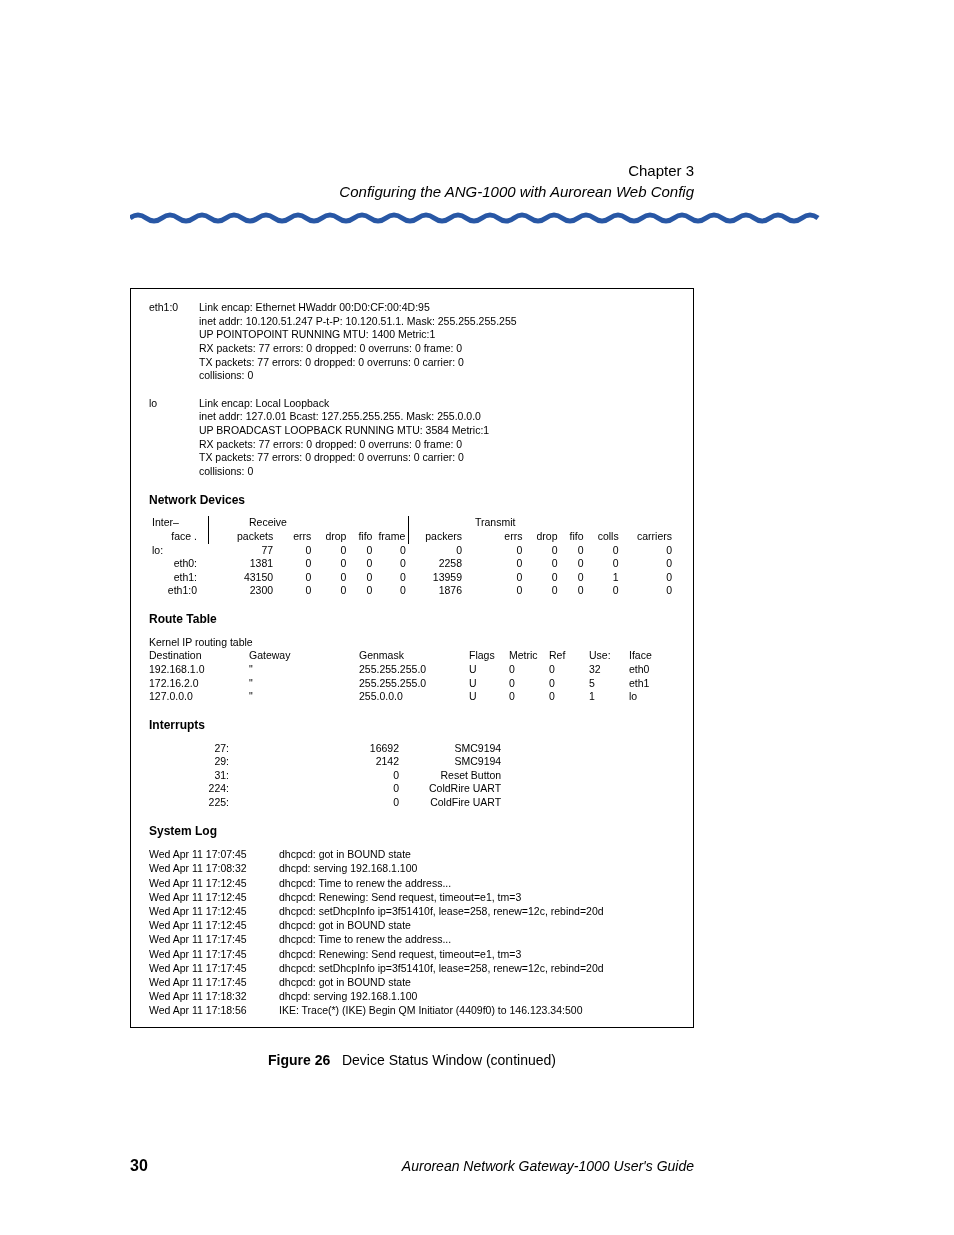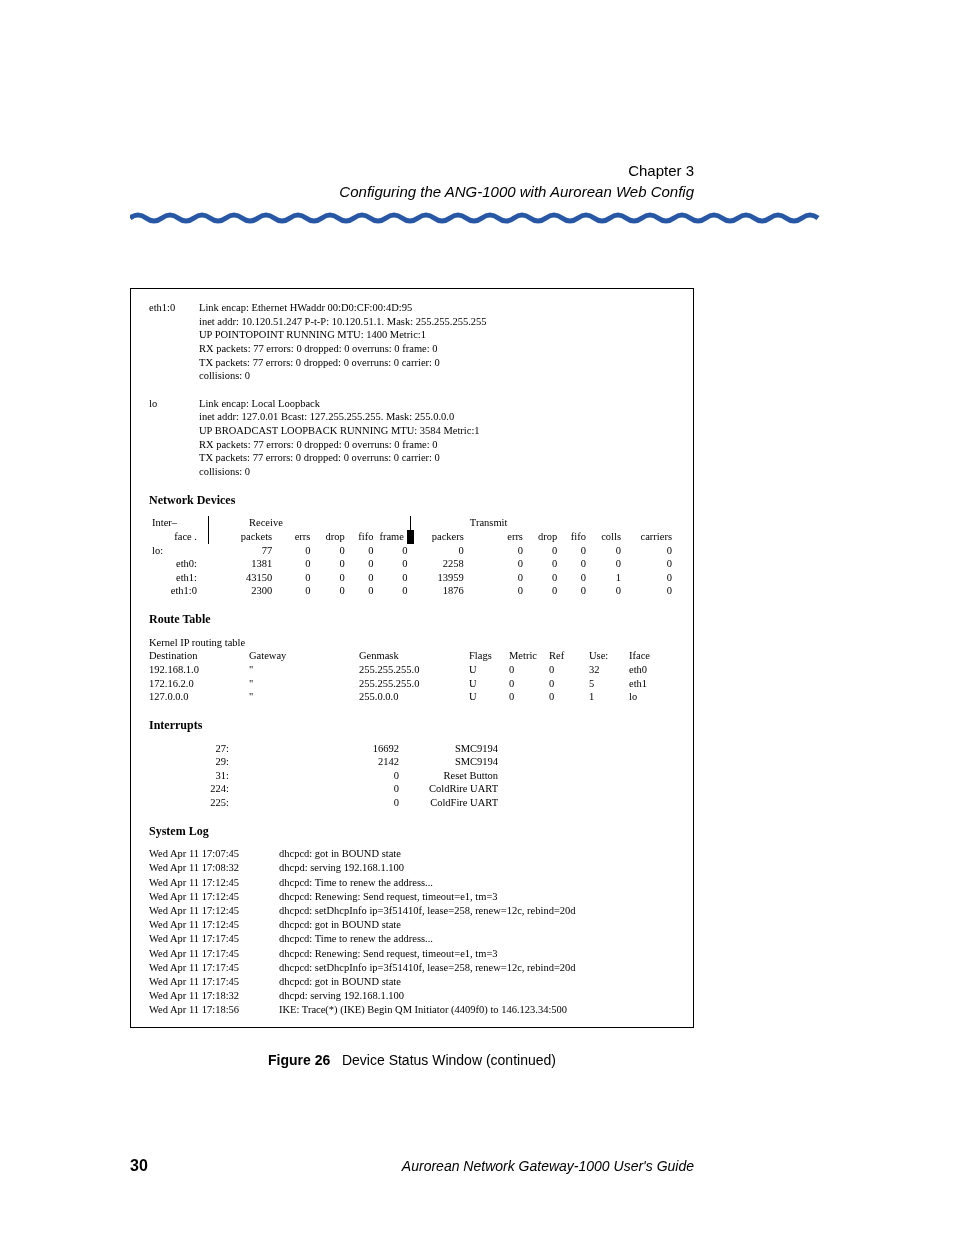--- a/index.html
+++ b/index.html
@@ -33,21 +33,21 @@
   .wave-separator {
     height: 16px;
     margin: 4px 0 40px 0;
   }
   .wave-separator svg { display:block; }
   .status-box {
     border: 1px solid #000;
     padding: 12px 18px 10px 18px;
     font-size: 10.5px;
     line-height: 1.3;
-    font-family: Liberation Serif, serif;
+    font-family: Liberation Sans, sans-serif;
   }
   .if-row {
     display: flex;
     margin-bottom: 14px;
   }
   .if-name {
     width: 50px;
     flex: 0 0 50px;
   }
   .if-detail {
@@ -161,34 +161,34 @@
     <table class="net-dev">
       <tbody>
           <tr>
         <td class="l" style="width:45px">Inter–</td>
         <td class="l" style="border-right:1px solid #000;width:2px"></td>
         <td colspan="2" style="text-align:left;padding-left:40px">Receive</td>
         <td></td>
             <td></td>
         <td class="l" style="border-right:1px solid #000;width:2px"></td>
         <td></td>
-        <td style="text-align:left">Transmit</td>
+        <td style="text-align:center">Transmit</td>
         <td></td>
             <td></td>
             <td></td>
             <td></td>
       </tr>
       <tr>
         <td>face .</td>
         <td style="border-right:1px solid #000"></td>
         <td>packets</td>
         <td>errs</td>
         <td>drop</td>
         <td>fifo</td>
-        <td style="border-right:7px solid #000000">frame</td>
+        <td style="border-right:1px solid #000000">frame</td>
         <td>packers</td>
         <td>errs</td>
         <td>drop</td>
         <td>fifo</td>
         <td>colls</td>
         <td>carriers</td>
       </tr>
       </tbody>
         <tbody id="netdev-body">
           <tr>

